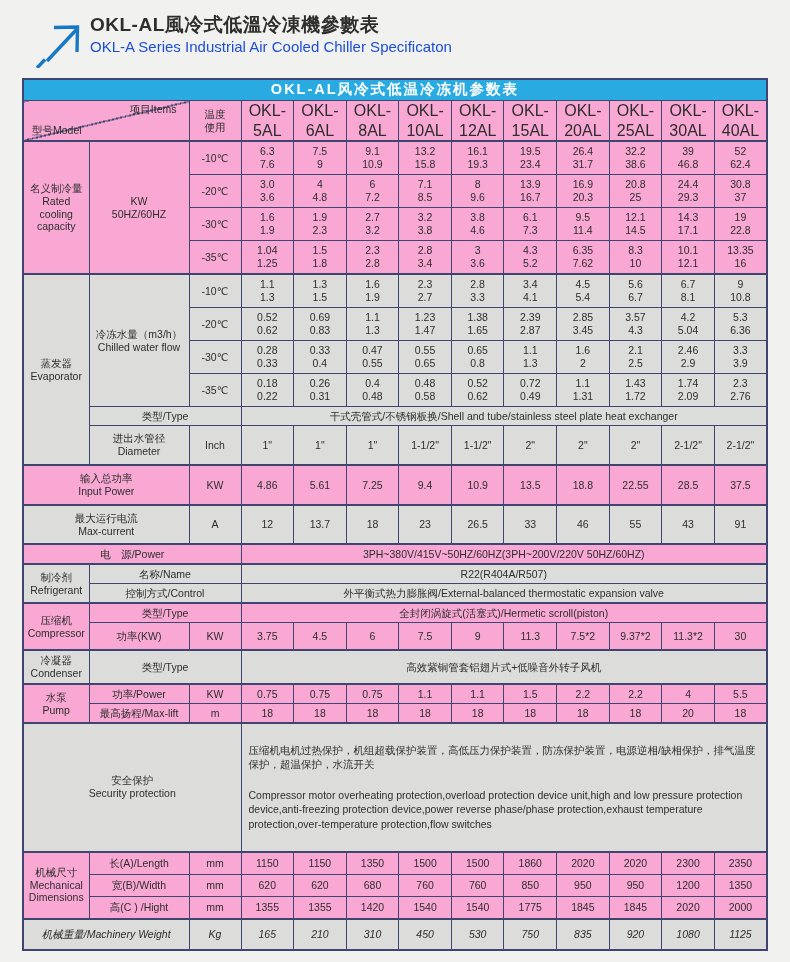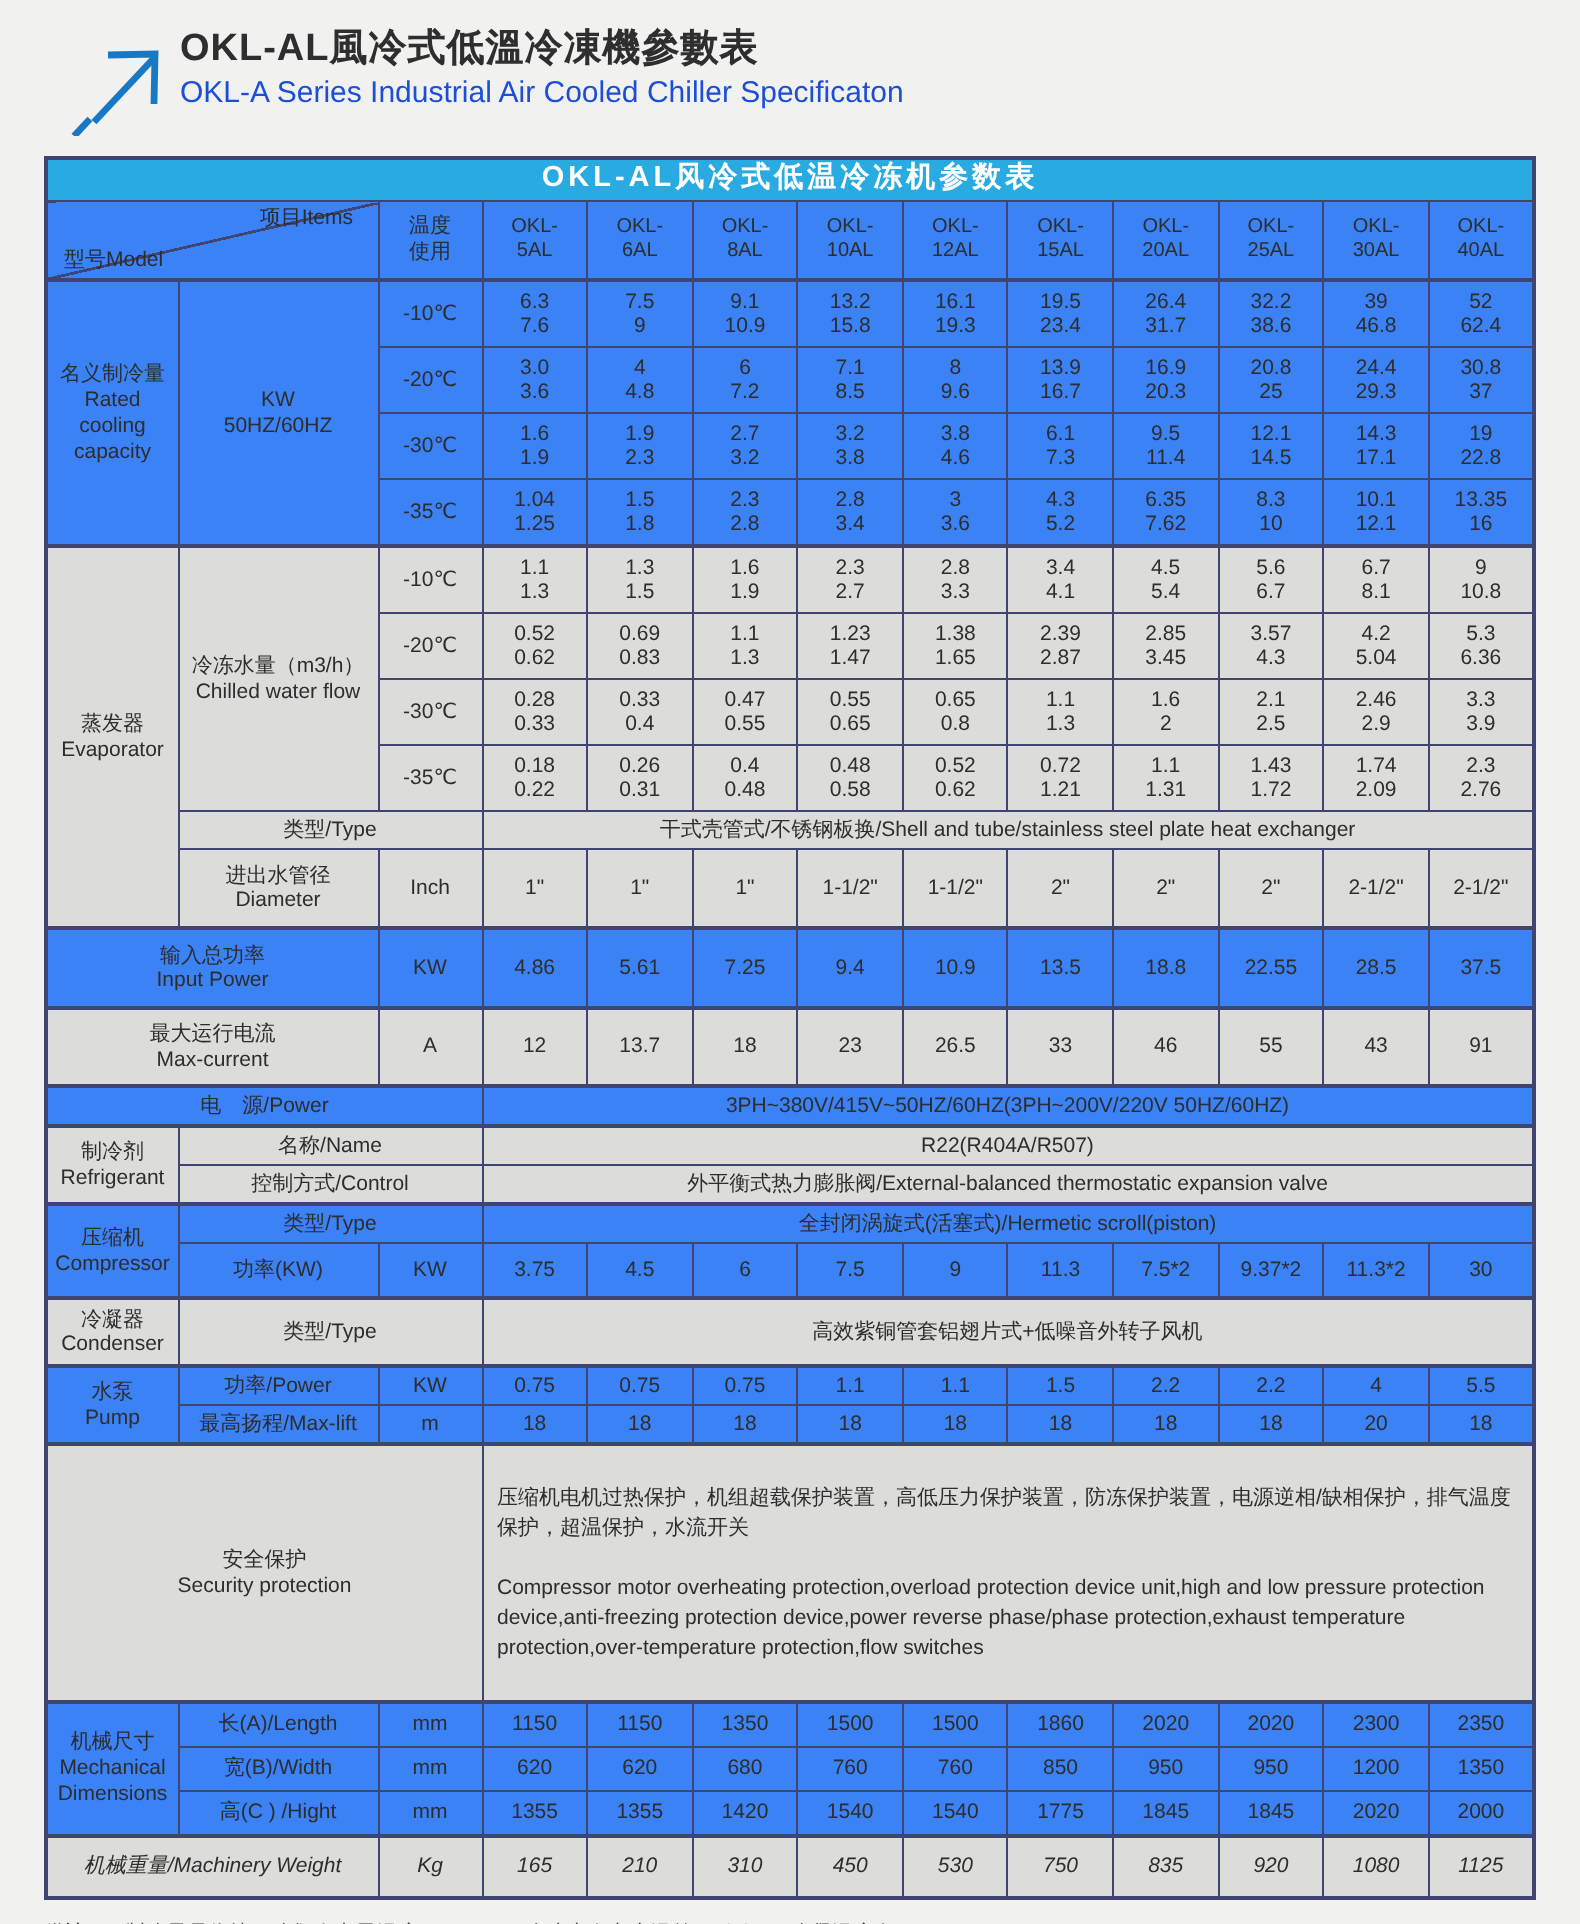--- a/index.html
+++ b/index.html
@@ -7,33 +7,33 @@
     width:790px;height:962px;background:#f1f1ef;overflow:hidden;
     font-family:"Liberation Sans","DejaVu Sans",sans-serif;color:#2d2d2d;
   }
   
   .page-header{display:flex;align-items:flex-start;padding:14px 0 8px 34px;}
   .logo{flex:0 0 auto;margin:4px 10px 0 0;}
   .t1{font-size:19px;font-weight:600;color:#2e2e2e;letter-spacing:0.5px;line-height:1.15;}
   .t2{font-size:15px;font-weight:500;color:#1d4ed8;margin-top:2px;}
   
   table{border-collapse:collapse;table-layout:fixed;width:746px;margin:2px 0 0 22px;
-        background:#3b82f6;border:2px solid #3f4570;}
+        background:#f9a8d4;border:2px solid #3f4570;}
   col.c1{width:66px;} col.c2{width:100px;} col.c3{width:52px;}
   td{border:1px solid #3f4570;text-align:center;vertical-align:middle;
      padding:0 2px;font-size:10.5px;line-height:1.22;color:#2d2d2d;
      white-space:pre-line;overflow:hidden;}
   tr.grey > td{background:#dcdcda;}
   tr.sec > td{border-top:2px solid #3f4570;}
   tr.banner td{background:#29abe2;color:#ffffff;font-size:14.5px;font-weight:bold;
                letter-spacing:2px;height:20px;white-space:nowrap;}
   .h20 td{height:20px;} .h30 td{height:30px;} .h32 td{height:32px;}
   .h18 td{height:18px;} .h38 td{height:38px;} .h37 td{height:37px;}
   .h26 td{height:26px;} .h21 td{height:21px;} .h29 td{height:29px;font-style:italic;} .h84 td{height:84px;}
-  .model-cell{font-size:10px;}
+  .model-cell{font-size:16px;}
   .left{text-align:left;padding:4px 7px;line-height:1.4;}
   .left .en{margin-top:1px;}
   
   .diag{position:relative;padding:0;
         background-image:linear-gradient(to bottom right,
           transparent calc(50% - 0.7px), #3f4570 calc(50% - 0.7px),
           #3f4570 calc(50% + 0.7px), transparent calc(50% + 0.7px));}
   .d-items{position:absolute;top:2px;right:12px;font-size:10.5px;}
   .d-model{position:absolute;bottom:3px;left:8px;font-size:10.5px;}
   
@@ -283,21 +283,21 @@
 0.22</td>
         <td class="">0.26
 0.31</td>
         <td class="">0.4
 0.48</td>
         <td class="">0.48
 0.58</td>
         <td class="">0.52
 0.62</td>
         <td class="">0.72
-1.21</td>
+0.49</td>
         <td class="">1.1
 1.31</td>
         <td class="">1.43
 1.72</td>
         <td class="">1.74
 2.09</td>
         <td class="">2.3
 2.76</td>
   </tr>
   <tr class="h18 grey">

